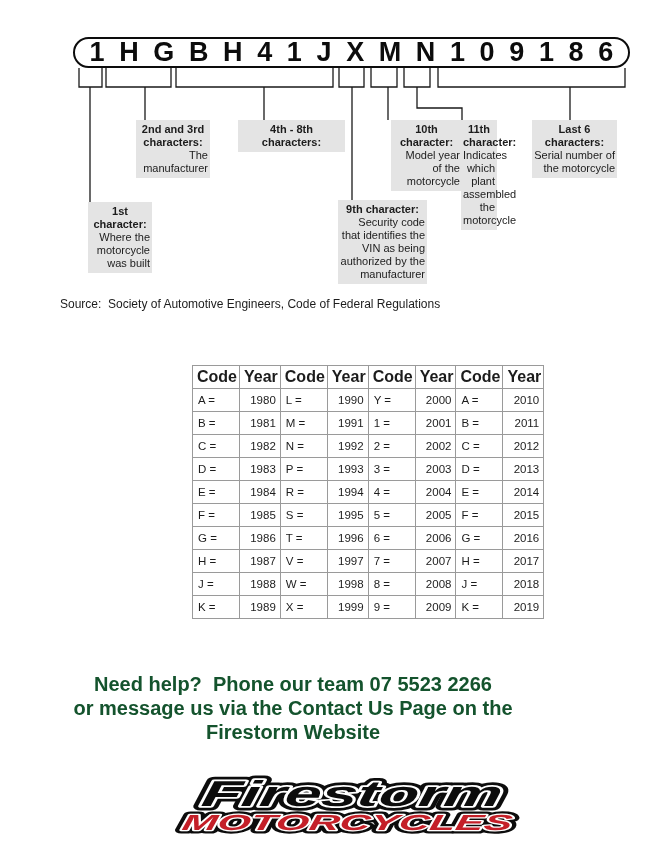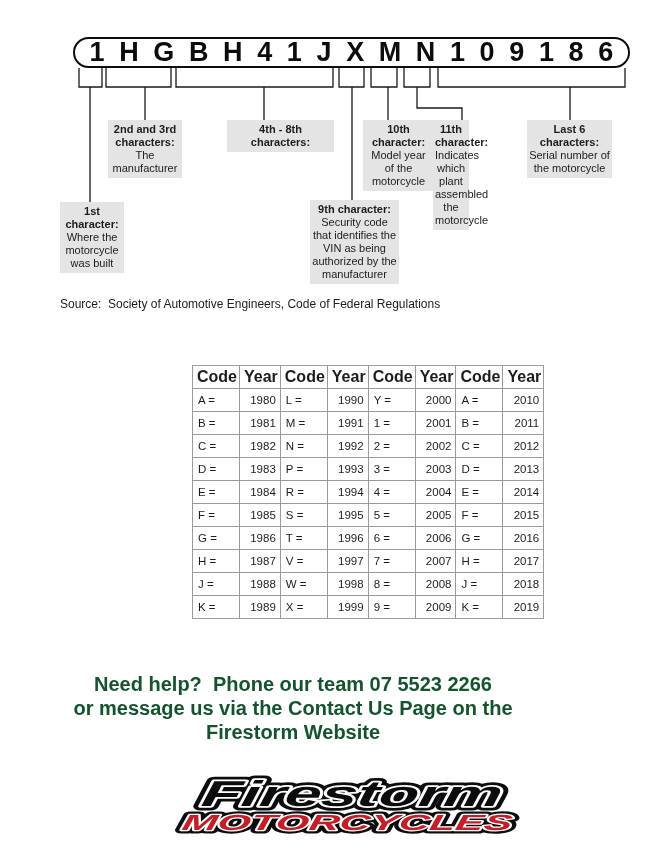--- a/index.html
+++ b/index.html
@@ -48,31 +48,32 @@
 
   
   .anno {
     position: absolute;
     background: var(--box-bg, #e4e4e4);
     text-align: center;
     font-size: 11px;
     line-height: 13px;
     color: #1c1c1c;
     padding: 3px 2px;
+    margin-left: 28px;
   }
   .anno-title { font-weight: bold; white-space: pre-line; }
-  .anno-body  { white-space: pre-line; }
+  .anno-body  { white-space: pre-line; text-align: right; }
 
   .anno-first    { left: 60px;  top: 202px; width: 64px;  }
   .anno-secthird { left: 108px; top: 120px; width: 74px;  }
-  .anno-four8    { left: 227px; top: 120px; width: 107px; }
+  .anno-four8    { left: 210px; top: 120px; width: 107px; }
   .anno-ninth    { left: 310px; top: 200px; width: 89px;  }
   .anno-tenth    { left: 363px; top: 120px; width: 71px;  }
   .anno-eleventh { left: 433px; top: 120px; width: 36px;  }
-  .anno-last6    { left: 527px; top: 120px; width: 85px;  }
+  .anno-last6    { left: 504px; top: 120px; width: 85px;  }
 
   
   .source-note {
     position: absolute;
     left: 60px; top: 297px;
     font-size: 12px;
     color: #1c1c1c;
   }
 
   

